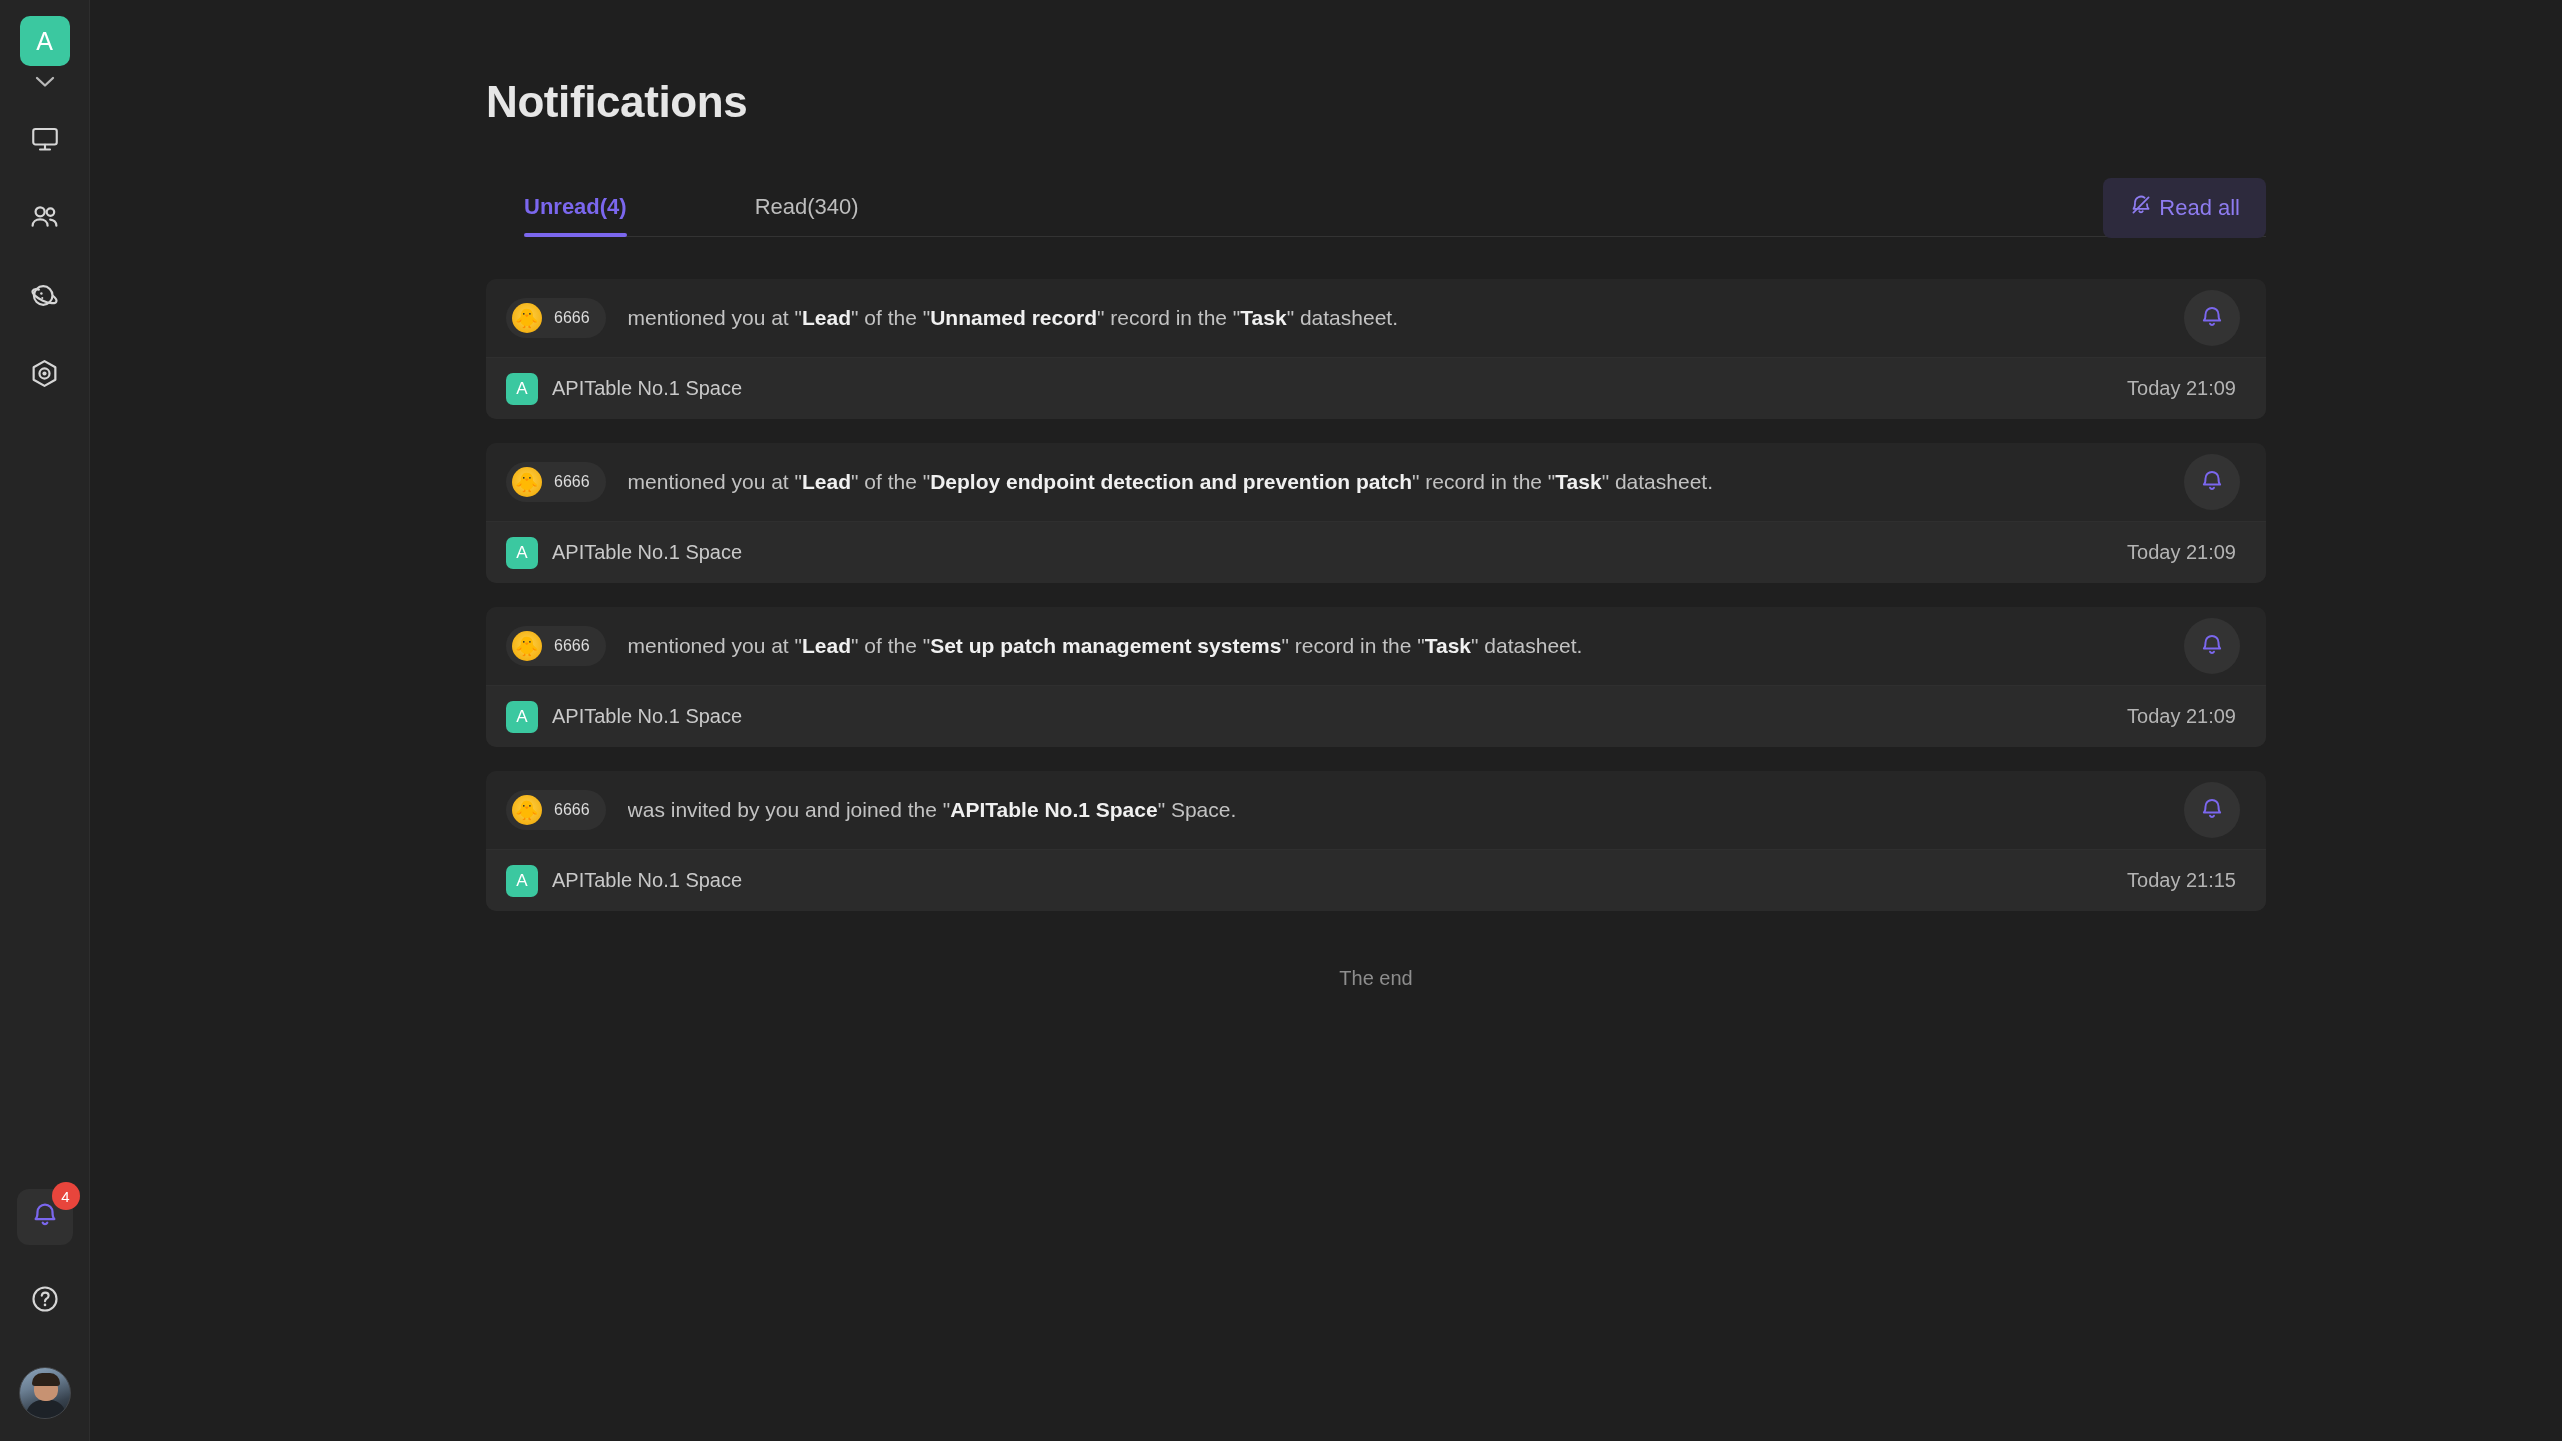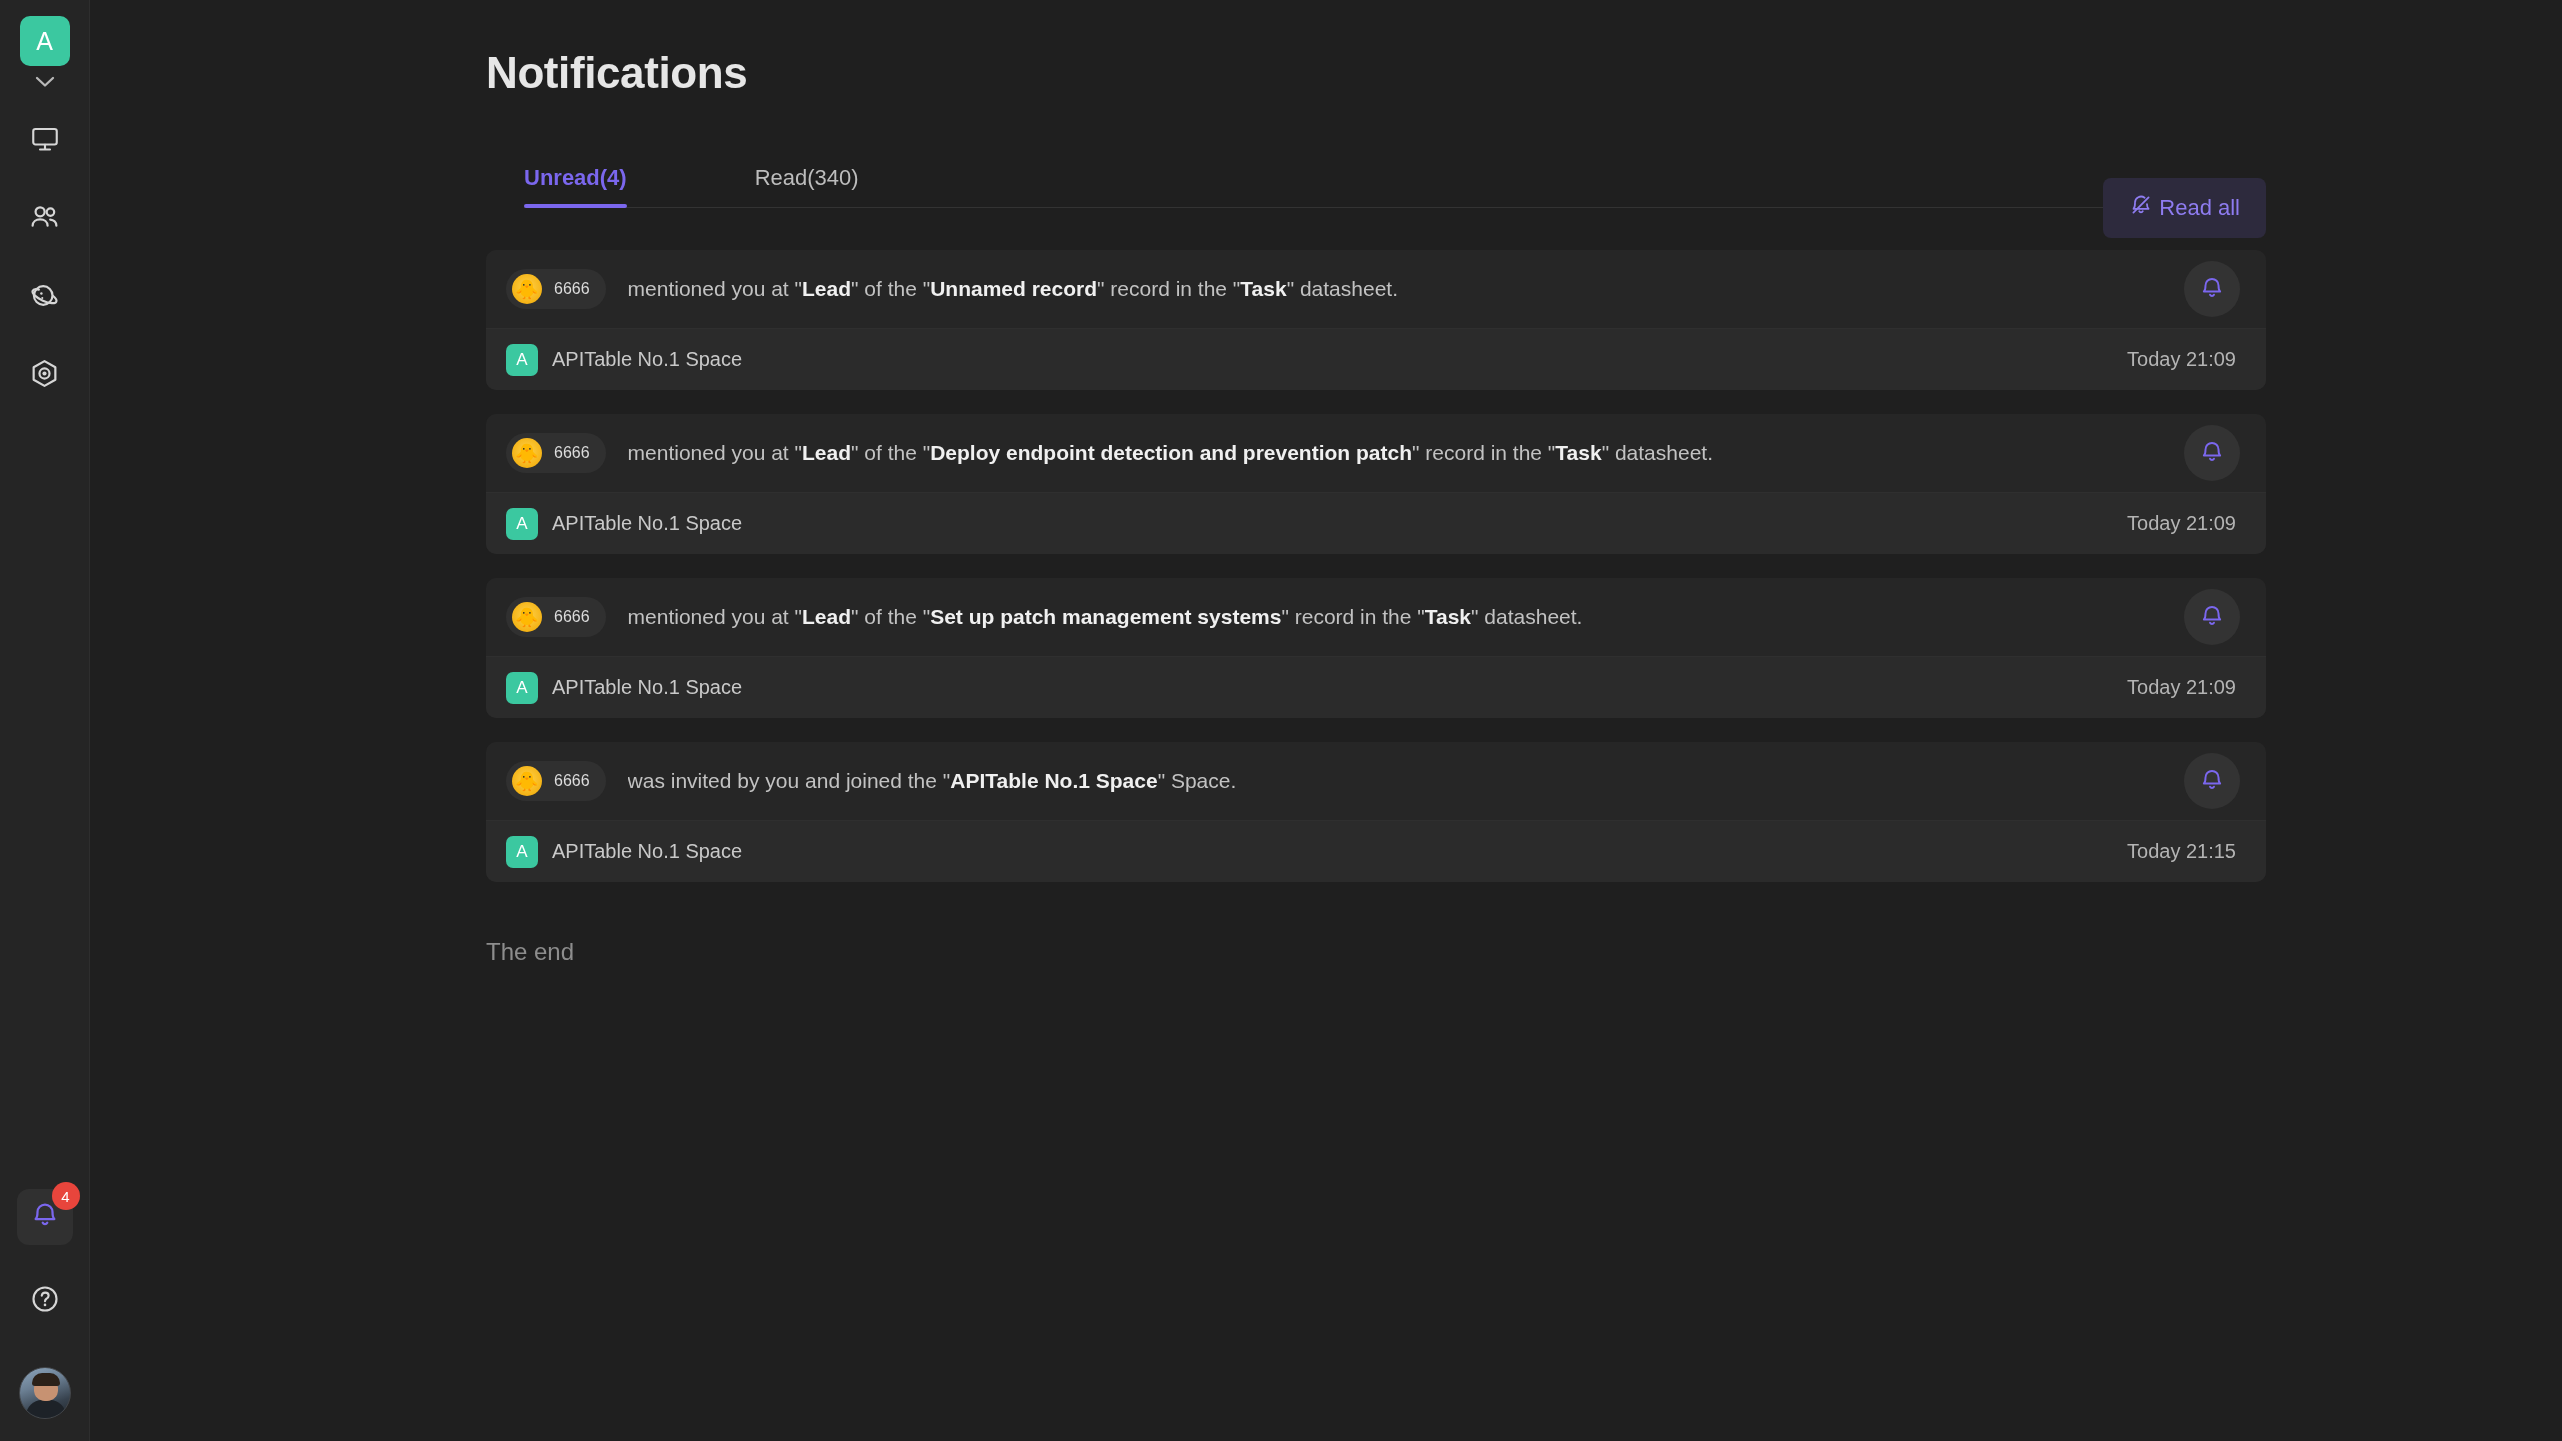--- a/index.html
+++ b/index.html
@@ -114,21 +114,21 @@
     background: #1f1f1f;
     padding: 0 296px 0 396px;
     position: relative;
     overflow: hidden;
   }
   .page-title {
     color: #e6e6e6;
     font-size: 44px;
     font-weight: bold;
     letter-spacing: -0.4px;
-    padding-top: 48px;
+    padding-top: 77px;
   }
   .tabs-row {
     margin-top: 54px;
     display: flex;
     align-items: flex-end;
     position: relative;
     height: 56px;
     border-bottom: 1px solid #333333;
     margin-left: 38px;
   }
@@ -239,22 +239,23 @@
   }
   .space-name {
     margin-left: 14px;
     color: #c9c9c9;
     font-size: 20px;
     flex: 1 1 auto;
   }
   .time { color: #b4b4b4; font-size: 20px; flex: 0 0 auto; }
 
   .the-end {
+    text-align: center;
     color: #8d8d8d;
-    font-size: 24px;
+    font-size: 20px;
     margin-top: 56px;
   }
 </style>
 </head>
 <body>
 
 <div class="app">
 
   <div class="sidebar">
     <div class="ws-avatar">

